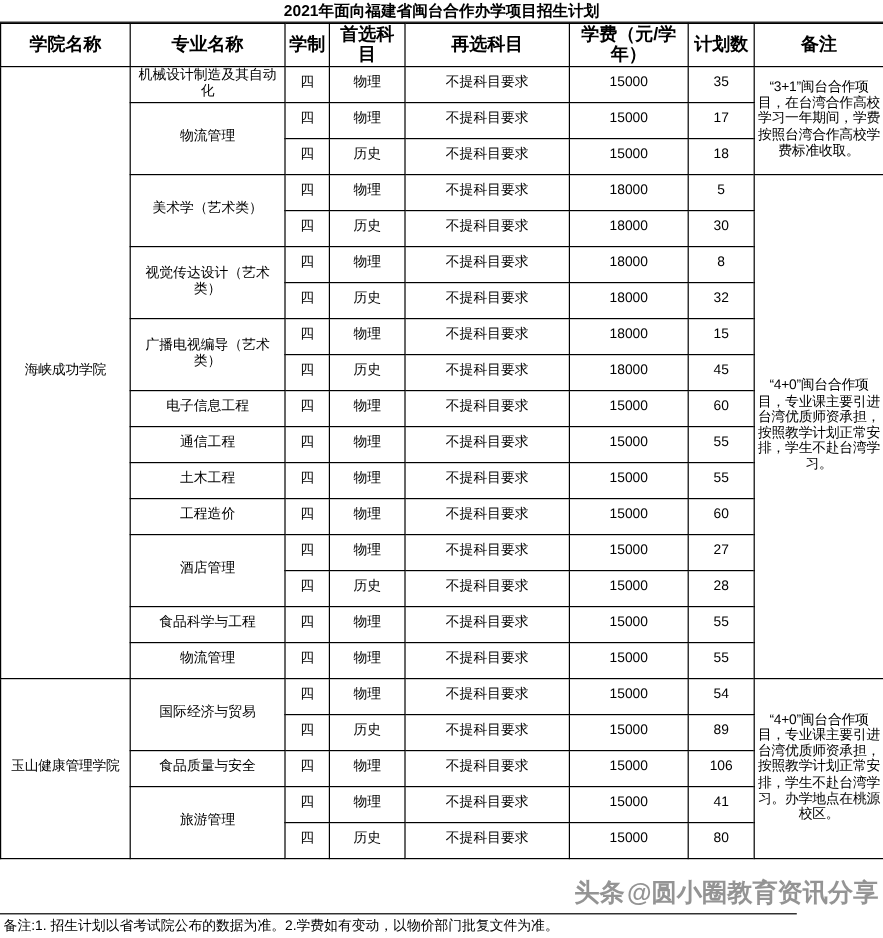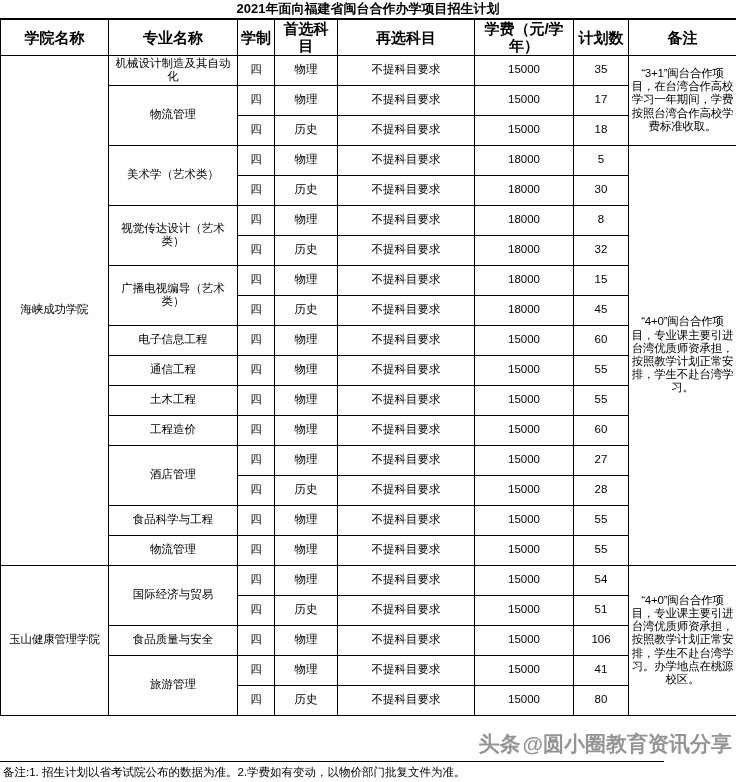--- a/index.html
+++ b/index.html
@@ -287,21 +287,21 @@
           <td>不提科目要求</td>
           <td class="fee">15000</td>
           <td class="num">54</td>
           <td class="remark" rowspan="5">“4+0”闽台合作项目，专业课主要引进台湾优质师资承担，按照教学计划正常安排，学生不赴台湾学习。办学地点在桃源校区。</td>
         </tr>
         <tr class="datarow">
           <td>四</td>
           <td>历史</td>
           <td>不提科目要求</td>
           <td class="fee">15000</td>
-          <td class="num">51</td>
+          <td class="num">89</td>
         </tr>
         <tr class="datarow">
           <td class="major" rowspan="1">食品质量与安全</td>
           <td>四</td>
           <td>物理</td>
           <td>不提科目要求</td>
           <td class="fee">15000</td>
           <td class="num">106</td>
         </tr>
         <tr class="datarow">

